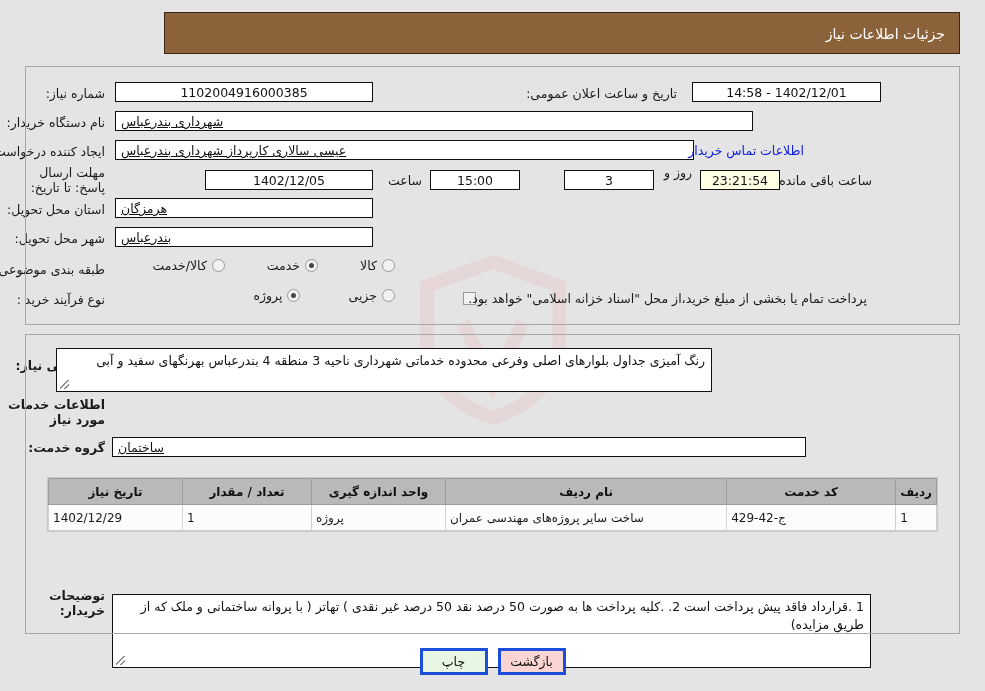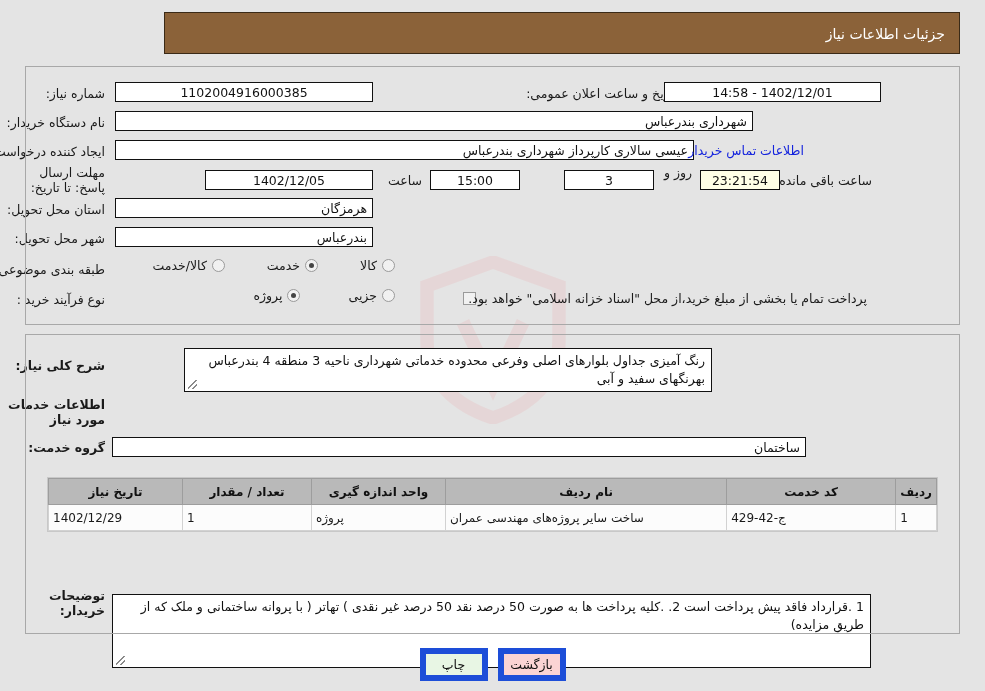--- a/index.html
+++ b/index.html
@@ -96,21 +96,21 @@
     line-height: 20px;
     box-sizing: border-box;
     font-size: 12.5px;
     color: #111111;
     padding: 0 5px;
     text-align: center;
     overflow: hidden;
     white-space: nowrap;
     direction: rtl;
   }
-  .box.rtl-right { text-align: right; }
+  .box.rtl-right { text-align: left; text-decoration: underline; }
   .box.timer { background: #ffffe6; }
 
   .link {
     color: #1423dd;
     font-size: 12.5px;
     cursor: pointer;
     text-decoration: none;
     direction: rtl;
   }
 
@@ -217,21 +217,21 @@
     position: absolute;
     top: 648px; left: 0; width: 985px;
     display: flex;
     flex-direction: row;
     justify-content: center;
     align-items: center;
     gap: 10px;
     z-index: 3;
   }
   .btn {
-    border: 6px solid #1d4ed8;
+    border: 3px solid #1d4ed8;
     font-size: 12.5px;
     color: #111111;
     padding: 3px 0;
     width: 68px;
     text-align: center;
     cursor: pointer;
     box-sizing: border-box;
     font-family: "DejaVu Sans", "Liberation Sans", sans-serif;
     direction: rtl;
   }
@@ -255,21 +255,21 @@
 <div class="panel" id="panel-top"></div>
 
 <div class="row abs" style="top:82px; right:880px;">
   <span class="lbl">شماره نیاز:</span>
 </div>
 <div class="box abs" style="top:82px; right:612px; width:258px;">1102004916000385</div>
 
 <div class="row abs" style="top:82px; right:308px;">
   <span class="lbl">تاریخ و ساعت اعلان عمومی:</span>
 </div>
-<div class="box abs" style="top:82px; right:104px; width:217px;">1402/12/01 - 14:58</div>
+<div class="box abs" style="top:82px; right:104px; width:189px;">1402/12/01 - 14:58</div>
 
 <div class="row abs" style="top:111px; right:880px;">
   <span class="lbl">نام دستگاه خریدار:</span>
 </div>
 <div class="box abs rtl-right" style="top:111px; right:232px; width:638px;">شهرداری بندرعباس</div>
 
 <div class="row abs" style="top:140px; right:880px;">
   <span class="lbl">ایجاد کننده درخواست:</span>
 </div>
 <div class="box abs rtl-right" style="top:140px; right:291px; width:579px;">عیسی سالاری کارپرداز شهرداری بندرعباس</div>
@@ -326,21 +326,21 @@
     <span class="radio on"></span>
     <span>پروژه</span>
   </span>
 </div>
 <span class="checkbox abs" style="top:292px; right:509px;"></span>
 <span class="lbl abs" style="top:291px; right:118px;">پرداخت تمام یا بخشی از مبلغ خرید،از محل "اسناد خزانه اسلامی" خواهد بود.</span>
 
 <div class="panel" id="panel-bottom"></div>
 
 <span class="lbl bold abs" style="top:358px; right:880px;">شرح کلی نیاز:</span>
-<div class="ta abs" style="top:348px; right:273px; width:528px; height:44px;">رنگ آمیزی جداول بلوارهای اصلی وفرعی محدوده خدماتی شهرداری ناحیه 3 منطقه 4 بندرعباس بهرنگهای سفید و آبی</div>
+<div class="ta abs" style="top:348px; right:273px; width:656px; height:44px;">رنگ آمیزی جداول بلوارهای اصلی وفرعی محدوده خدماتی شهرداری ناحیه 3 منطقه 4 بندرعباس بهرنگهای سفید و آبی</div>
 
 <span class="lbl bold abs" style="top:397px; right:880px;">اطلاعات خدمات مورد نیاز</span>
 
 <span class="lbl bold abs" style="top:440px; right:880px;">گروه خدمت:</span>
 <div class="box abs rtl-right" style="top:437px; right:179px; width:694px;">ساختمان</div>
 
 <div class="tbl-wrap">
   <table class="grid">
     <thead>
       <tr>

